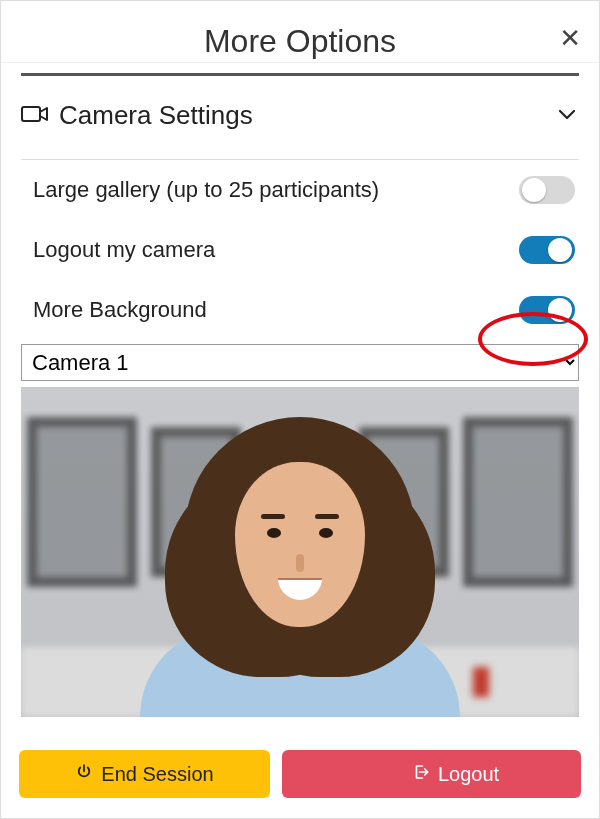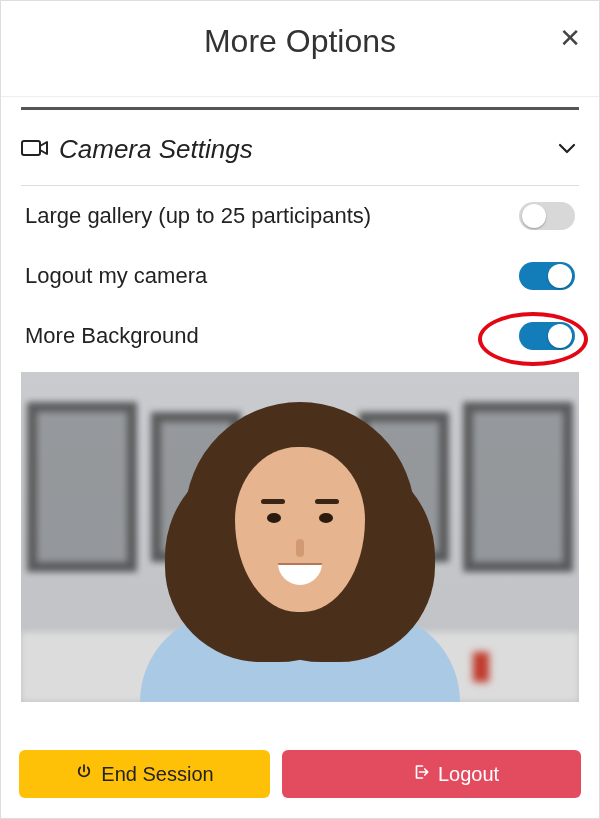--- a/index.html
+++ b/index.html
@@ -16,21 +16,21 @@
     height: 819px;
     display: flex;
     flex-direction: column;
     border: 1px solid #ddd;
   }
   .header {
     display: flex;
     align-items: center;
     justify-content: center;
     position: relative;
-    padding: 22px 16px 36px 16px;
+    padding: 22px 16px 2px 16px;
     border-bottom: 1px solid #eee;
   }
   .header-title {
     font-size: 32px;
     color: #333;
     font-weight: 400;
   }
   .close-btn {
     position: absolute;
     right: 18px;
@@ -51,37 +51,37 @@
   .content::-webkit-scrollbar-track { background: #f1f1f1; }
   .top-rule {
     height: 0;
     border-top: 3px solid #555;
     margin: 10px 0 24px 0;
   }
   .section-head {
     display: flex;
     align-items: center;
     gap: 10px;
-    padding-bottom: 20px;
+    padding-bottom: 28px;
     border-bottom: 1px solid #ddd;
     cursor: pointer;
-    font-style: italic;
   }
   .section-head .chev {
     margin-left: auto;
   }
   .section-title {
     font-size: 26px;
     color: #222;
     font-weight: 400;
   }
   .row {
     display: flex;
     align-items: center;
     padding: 16px 4px;
+    margin-left: 8px;
   }
   .row-label {
     font-size: 22px;
     color: #222;
   }
   .toggle {
     margin-left: auto;
     width: 56px;
     height: 28px;
     border-radius: 14px;
@@ -237,20 +237,23 @@
         </div>
     </div>
 
     <div class="row" style="position:relative">
       <span class="row-label">More Background</span>
       <div class="toggle toggle-on">
           <div class="toggle-knob"></div>
         </div>
     </div>
 
+    <select class="camera-select">
+      <option>Camera 1</option>
+    </select>
 
     <div class="preview">
       <div class="frame f1"></div>
       <div class="frame f2"></div>
       <div class="frame f3"></div>
       <div class="frame f4"></div>
       <div class="shelf"></div>
       <div class="person">
         <div class="shirt"></div>
         <div class="neck"></div>

